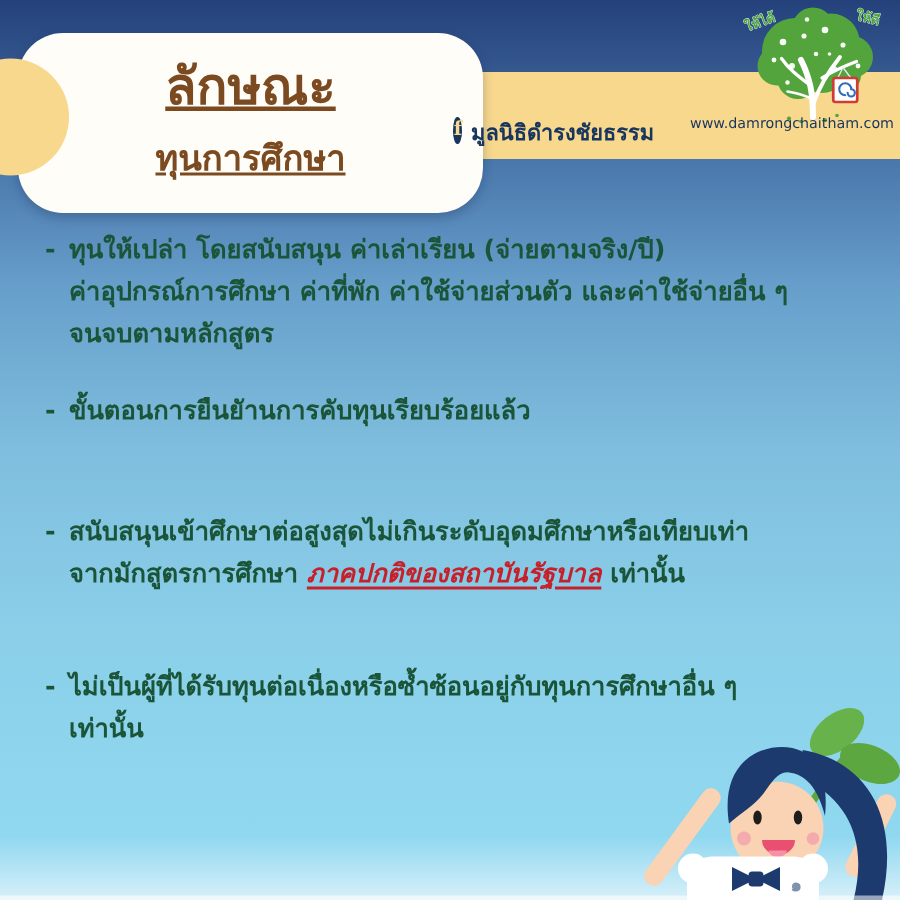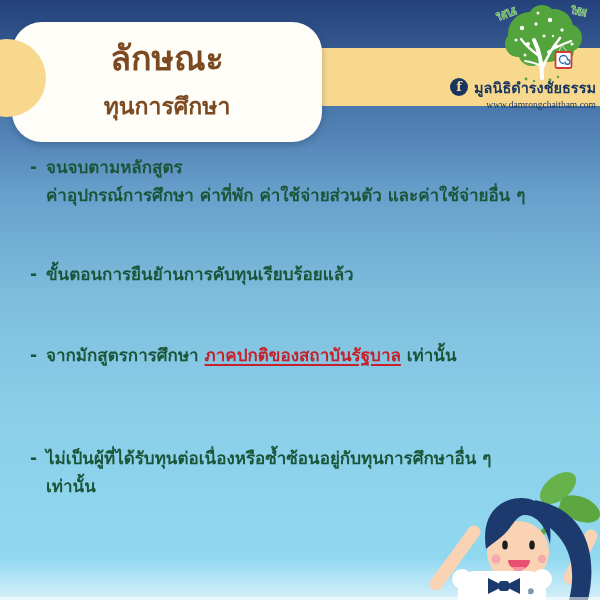--- a/index.html
+++ b/index.html
@@ -23,48 +23,49 @@
   .title-card{
     position:absolute;left:12px;top:22px;width:310px;height:120px;
     background:#fffdf8;border-radius:30px;
     box-shadow:0 3px 7px rgba(20,40,80,.28);
     display:flex;flex-direction:column;align-items:center;justify-content:center;
     z-index:3;
   }
   .title-card .t1,.title-card .t2{
     color:var(--brown,#7b4a21);font-weight:bold;line-height:48px;
     white-space:nowrap;
+    text-decoration:underline;
   }
   .title-card .t1{font-size:34px;}
   .title-card .t2{font-size:23px;}
   .accent-circle{
     position:absolute;left:-32px;top:39px;width:78px;height:78px;border-radius:50%;
     background:var(--band,#f8d88d);z-index:4;
   }
   .tree{position:absolute;left:492px;top:0;z-index:2;}
   .fb-row{
     position:absolute;right:4px;top:76px;width:200px;z-index:3;
     display:flex;justify-content:flex-end;align-items:flex-start;gap:6px;
   }
   .fb-icon{
     width:18px;height:18px;border-radius:50%;background:var(--navy,#17355e);
     color:#f8d88d;font-weight:bold;font-size:13px;line-height:18px;text-align:center;
     font-family:"DejaVu Serif","Liberation Serif",serif;margin-top:2px;
   }
-  .fb-texts{display:flex;flex-direction:column;align-items:flex-end;}
+  .fb-texts{display:flex;align-items:flex-start;gap:24px;}
   .fb-name{color:var(--navy,#17355e);font-size:14.5px;font-weight:bold;white-space:nowrap;}
-  .fb-url{color:var(--navy,#17355e);font-size:9.5px;margin-top:1px;white-space:nowrap;font-family:Liberation Serif, serif;}
+  .fb-url{color:var(--navy,#17355e);font-size:9.5px;margin-top:1px;white-space:nowrap;}
   .bullet{
     position:absolute;left:30px;padding-left:16px;z-index:2;
     color:var(--green,#1b5539);font-size:17px;font-weight:bold;
   }
   .bullet .marker{position:absolute;left:0;top:0;line-height:28px;}
   .bullet .line{line-height:28px;height:28px;white-space:nowrap;}
   .bullet .hl{
-    color:var(--red,#c6212b);text-decoration:underline;
+    color:var(--red,#c6212b);font-style:italic;text-decoration:underline;
     text-decoration-thickness:1.5px;text-underline-offset:3px;text-align:center;
   }
   .b0{top:153px;} .b1{top:260px;} .b2{top:341px;} .b3{top:444px;}
   .mascot{position:absolute;left:420px;top:452px;z-index:5;}
   .bottom-strip{position:absolute;left:0;bottom:0;width:600px;height:3px;
     background:rgba(255,255,255,.55);z-index:6;}
 </style>
 </head>
 <body>
 
@@ -130,33 +131,35 @@
     <div class="fb-icon">f</div>
     <div class="fb-texts">
       <div class="fb-name">มูลนิธิดำรงชัยธรรม</div>
       <div class="fb-url">www.damrongchaitham.com</div>
     </div>
   </div>
 
   <div class="bullet b0">
     <span class="marker">-</span>
     <div class="lines">
+        <div class="line"><span>ทุนให้เปล่า โดยสนับสนุน ค่าเล่าเรียน (จ่ายตามจริง/ปี)</span></div>
+        <div class="line"><span>ค่าอุปกรณ์การศึกษา ค่าที่พัก ค่าใช้จ่ายส่วนตัว และค่าใช้จ่ายอื่น ๆ</span></div>
         <div class="line"><span>จนจบตามหลักสูตร</span></div>
-        <div class="line"><span>ค่าอุปกรณ์การศึกษา ค่าที่พัก ค่าใช้จ่ายส่วนตัว และค่าใช้จ่ายอื่น ๆ</span></div>
       </div>
   </div>
   <div class="bullet b1">
     <span class="marker">-</span>
     <div class="lines">
         <div class="line"><span>ขั้นตอนการยืนยัานการคับทุนเรียบร้อยแล้ว</span></div>
       </div>
   </div>
   <div class="bullet b2">
     <span class="marker">-</span>
     <div class="lines">
+        <div class="line"><span>สนับสนุนเข้าศึกษาต่อสูงสุดไม่เกินระดับอุดมศึกษาหรือเทียบเท่า</span></div>
         <div class="line"><span>จากมักสูตรการศึกษา </span><span class="hl">ภาคปกติของสถาบันรัฐบาล</span><span> เท่านั้น</span></div>
       </div>
   </div>
   <div class="bullet b3">
     <span class="marker">-</span>
     <div class="lines">
         <div class="line"><span>ไม่เป็นผู้ที่ได้รับทุนต่อเนื่องหรือซ้ำซ้อนอยู่กับทุนการศึกษาอื่น ๆ</span></div>
         <div class="line"><span>เท่านั้น</span></div>
       </div>
   </div>

